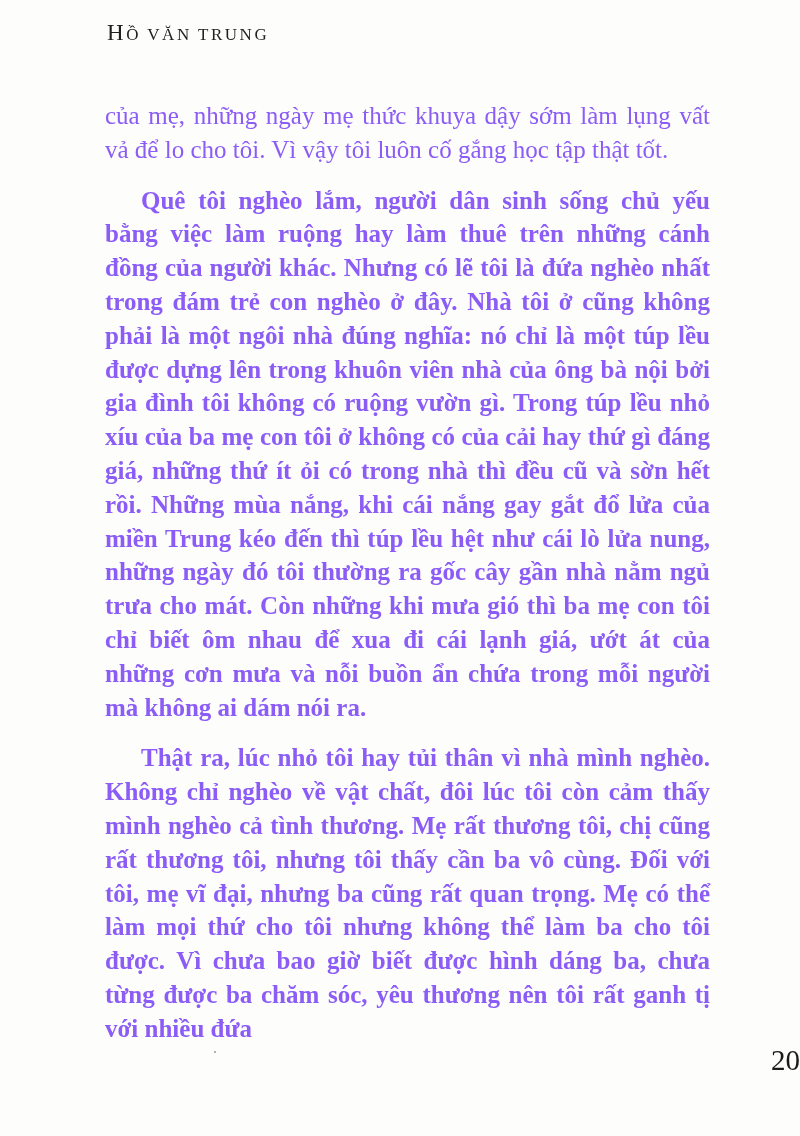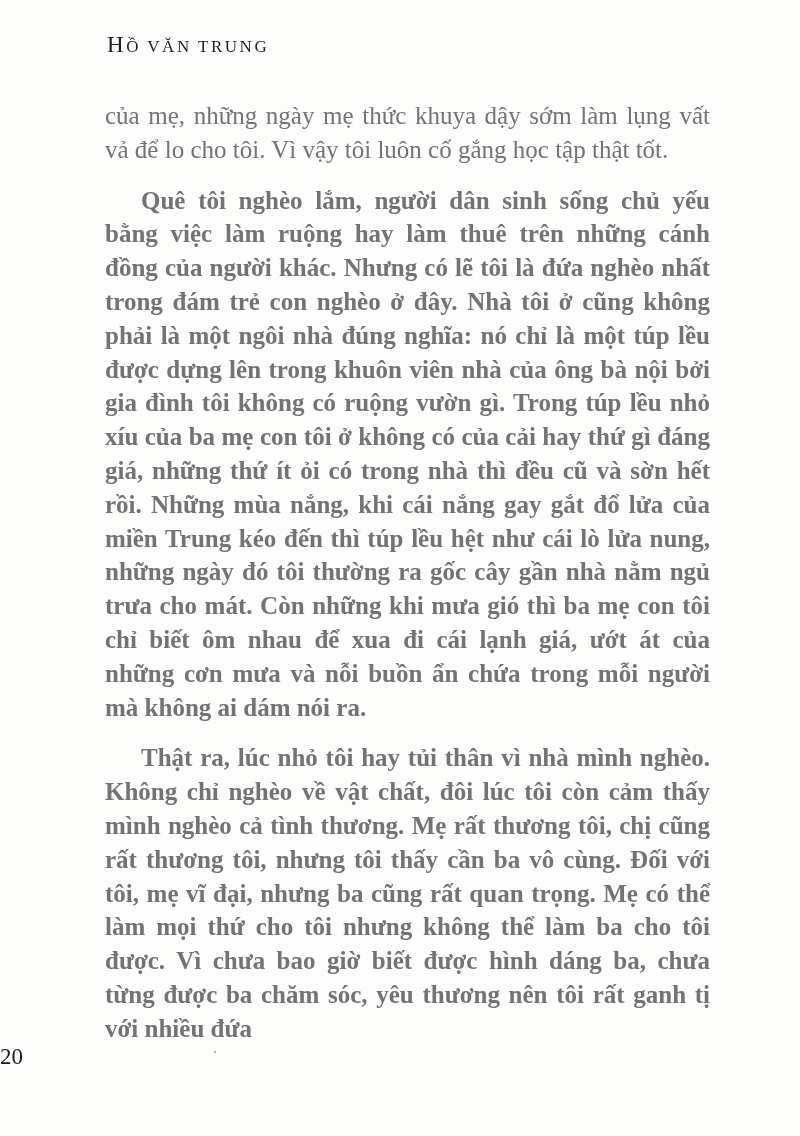--- a/index.html
+++ b/index.html
@@ -17,51 +17,50 @@
   }
   .running-header {
     position: absolute;
     top: 20px;
     left: 107px;
     font-family: "Liberation Serif", serif;
     font-size: 17px;
     letter-spacing: 2.5px;
     color: #1f1f1f;
     white-space: nowrap;
-    margin-top: 12px;
   }
   .running-header::first-letter {
     font-size: 23px;
   }
   .body-text {
     position: absolute;
     top: 99px;
     left: 105px;
     width: 605px;
     font-family: "Liberation Serif", serif;
     font-size: 25px;
     line-height: 33.8px;
     text-align: justify;
-    color: #737373;
+    color: #8b5cf6;
   }
   .para {
     margin: 0 0 17px 0;
   }
   .para.indent {
     text-indent: 36px;
     font-weight: bold;
   }
   .page-number {
     position: absolute;
     top: 1044px;
     left: 0;
     width: 100%;
-    text-align: left;
+    text-align: right;
     font-family: "Liberation Serif", serif;
-    font-size: 23px;
+    font-size: 29px;
     color: #1b1b1b;
   }
   .speck {
     position: absolute;
     top: 1051px;
     left: 214px;
     width: 2px;
     height: 2px;
     background: #9a9a9a;
     border-radius: 50%;

